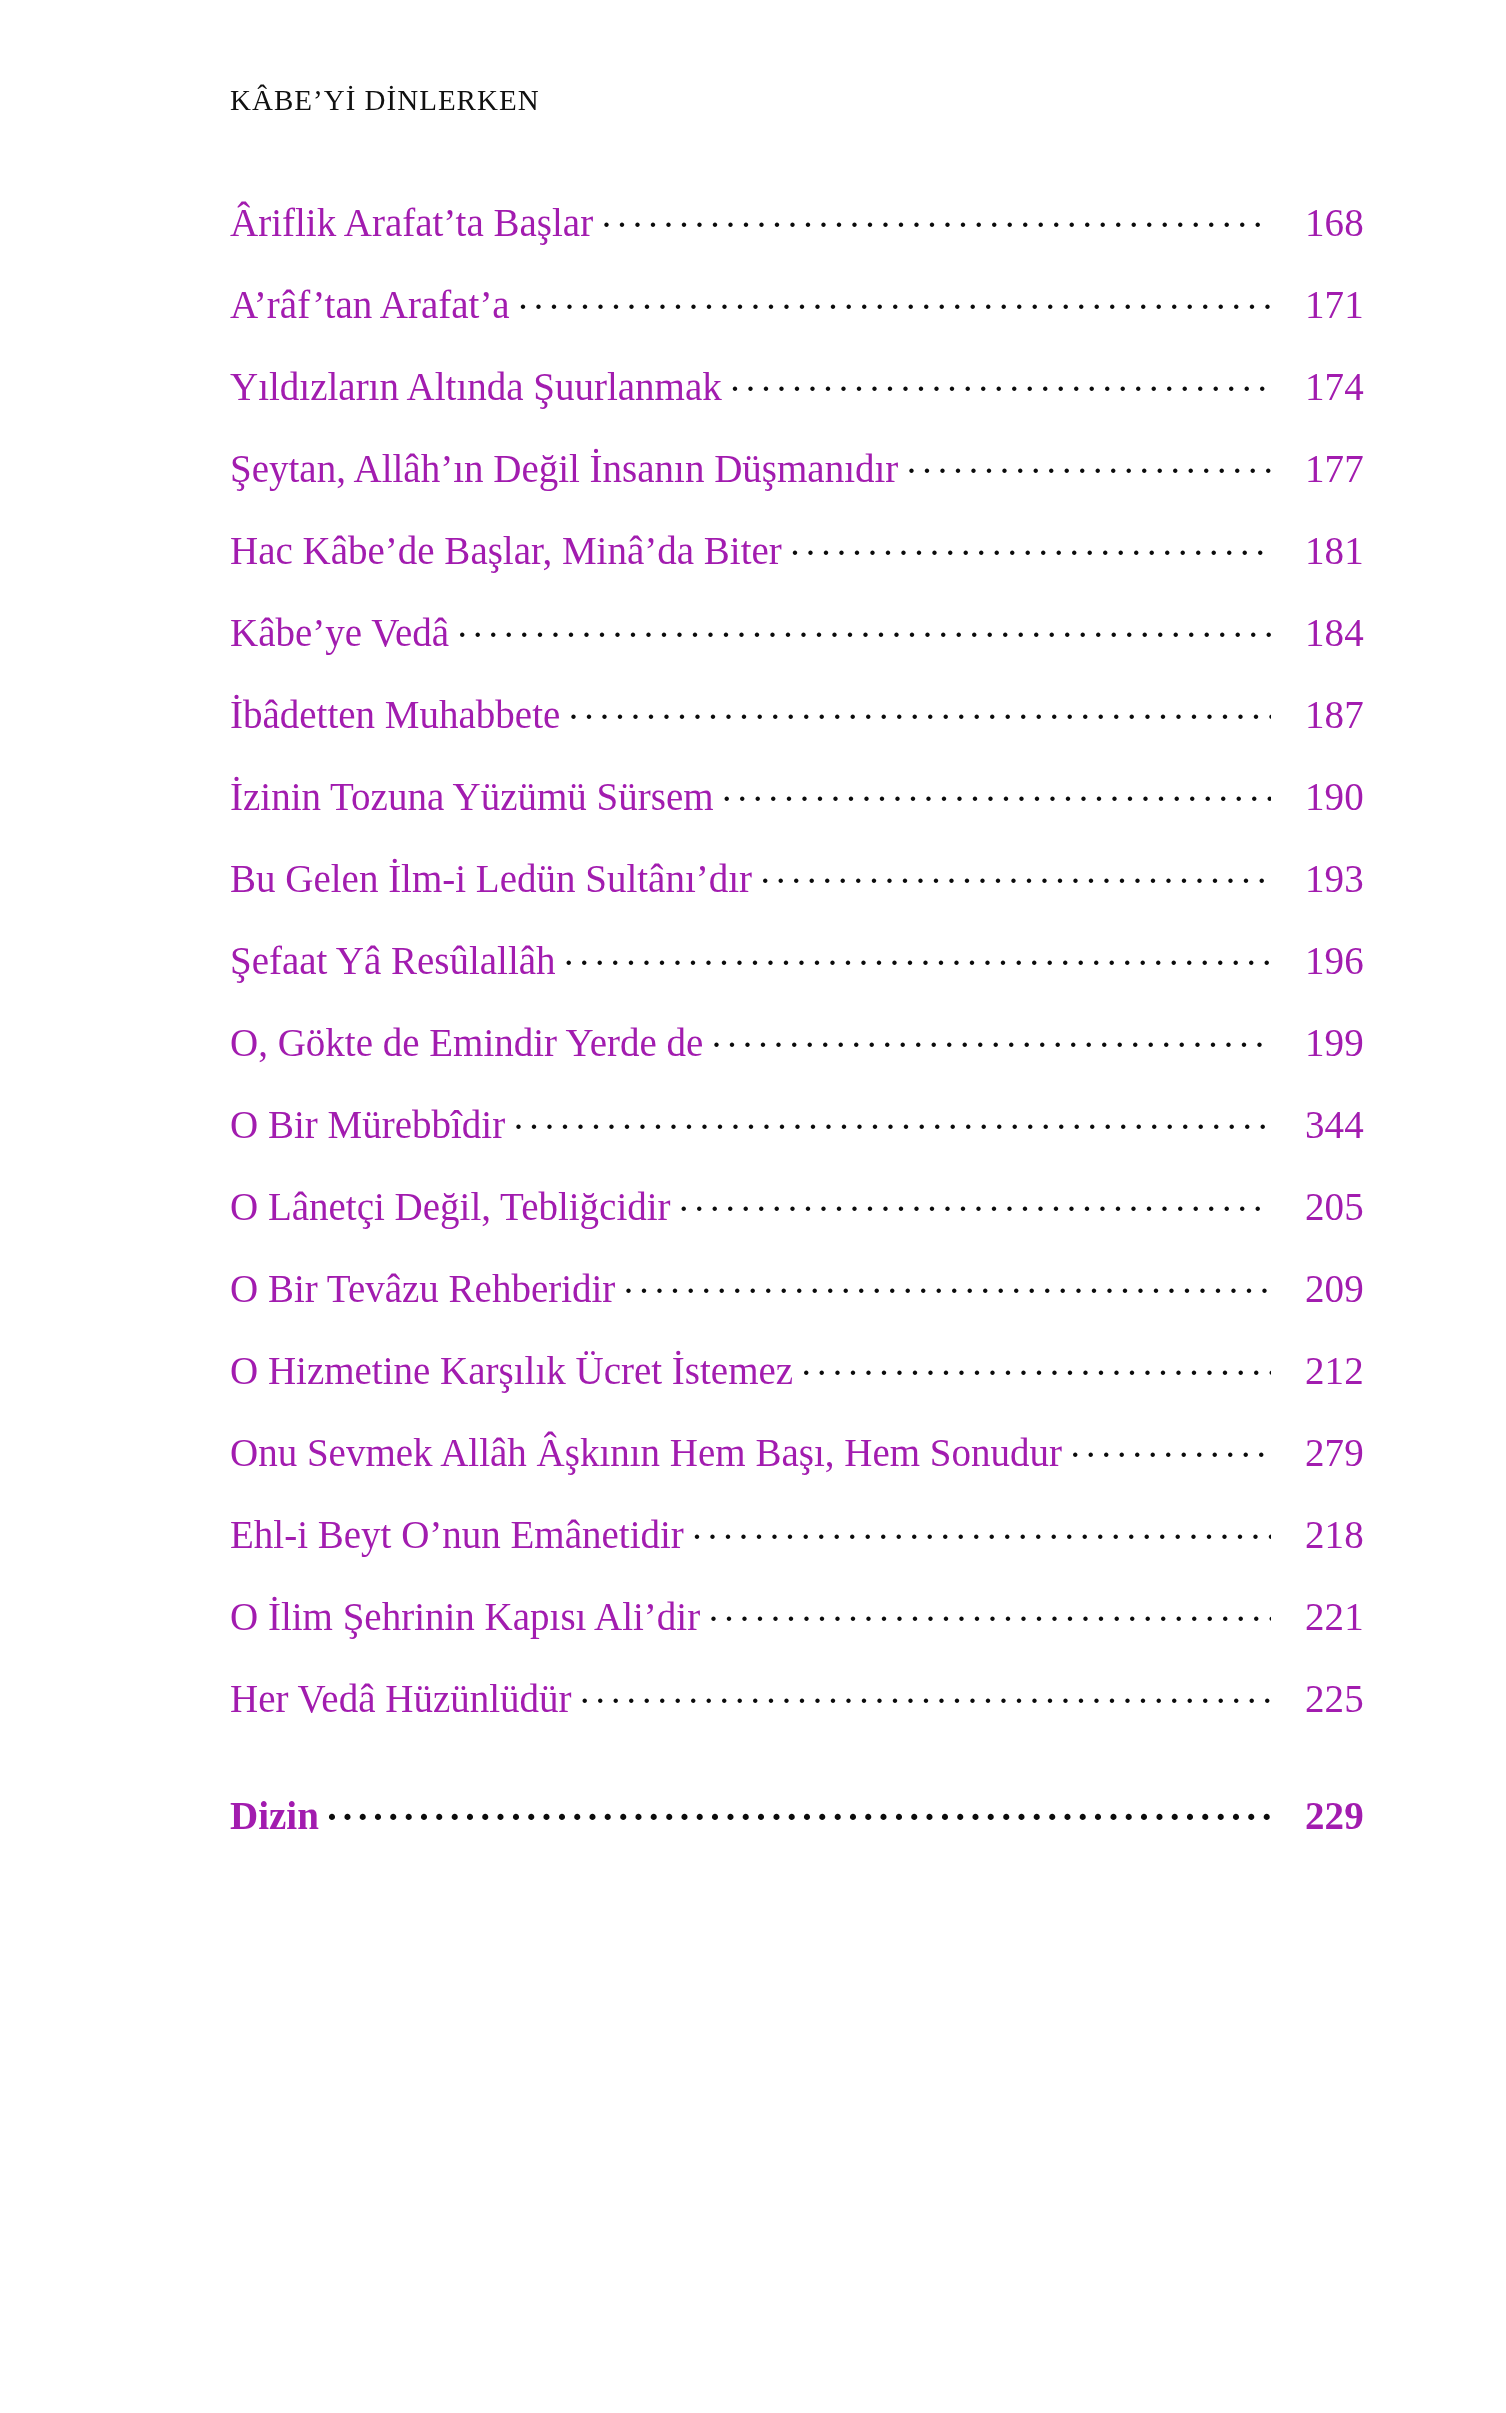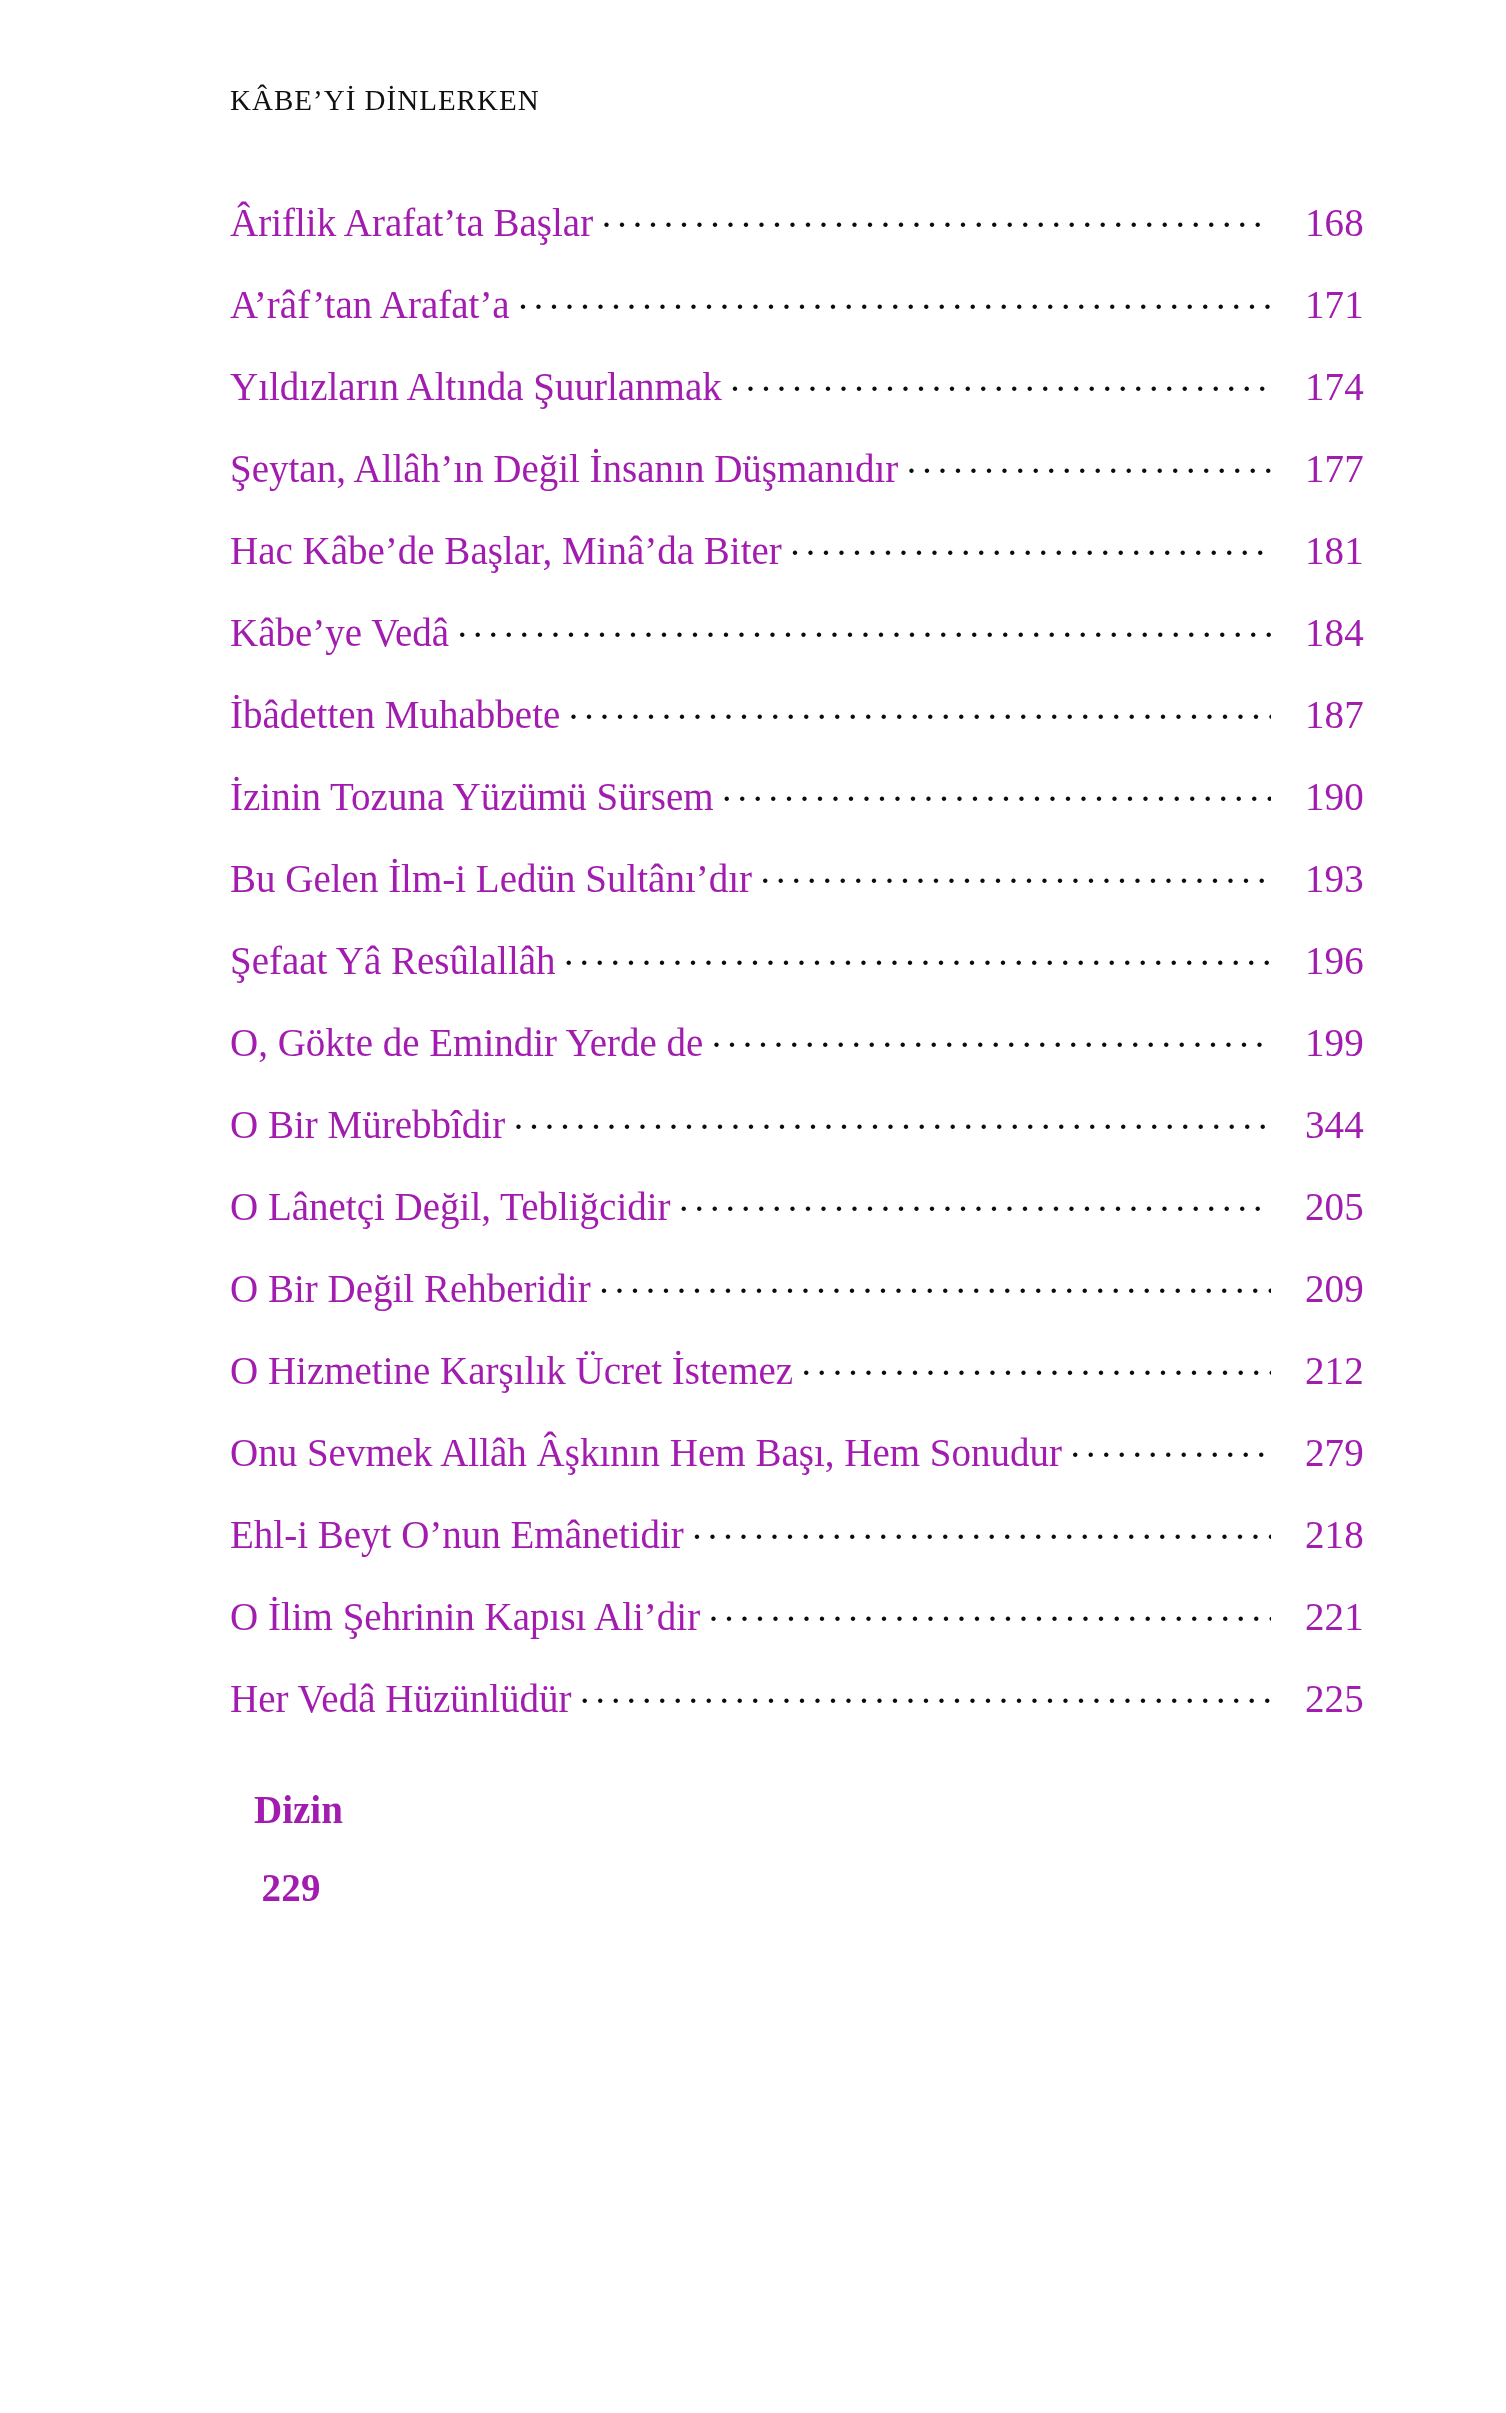--- a/index.html
+++ b/index.html
@@ -47,21 +47,20 @@
     align-items: baseline;
     width: 100%;
     font-size: 39px;
     line-height: 1.0;
     margin-bottom: 37px;
     color: #a21caf;
   }
 
   .toc-entry:last-child {
     margin-bottom: 0;
-    flex-direction: column;
   }
 
   .toc-entry .entry-title {
     flex: 0 1 auto;
     white-space: nowrap;
     padding-right: 6.6px;
   }
 
   .toc-entry .leader {
     flex: 1 1 auto;
@@ -173,21 +172,21 @@
         <span class="entry-title">O Bir Mürebbîdir</span>
         <span class="leader"></span>
         <span class="entry-page">344</span>
       </div>
       <div class="toc-entry">
         <span class="entry-title">O Lânetçi Değil, Tebliğcidir</span>
         <span class="leader"></span>
         <span class="entry-page">205</span>
       </div>
       <div class="toc-entry">
-        <span class="entry-title">O Bir Değil Rehberidir</span>
+        <span class="entry-title">O Bir Tevâzu Rehberidir</span>
         <span class="leader"></span>
         <span class="entry-page">209</span>
       </div>
       <div class="toc-entry">
         <span class="entry-title">O Hizmetine Karşılık Ücret İstemez</span>
         <span class="leader"></span>
         <span class="entry-page">212</span>
       </div>
       <div class="toc-entry">
         <span class="entry-title">Onu Sevmek Allâh Âşkının Hem Başı, Hem Sonudur</span>

